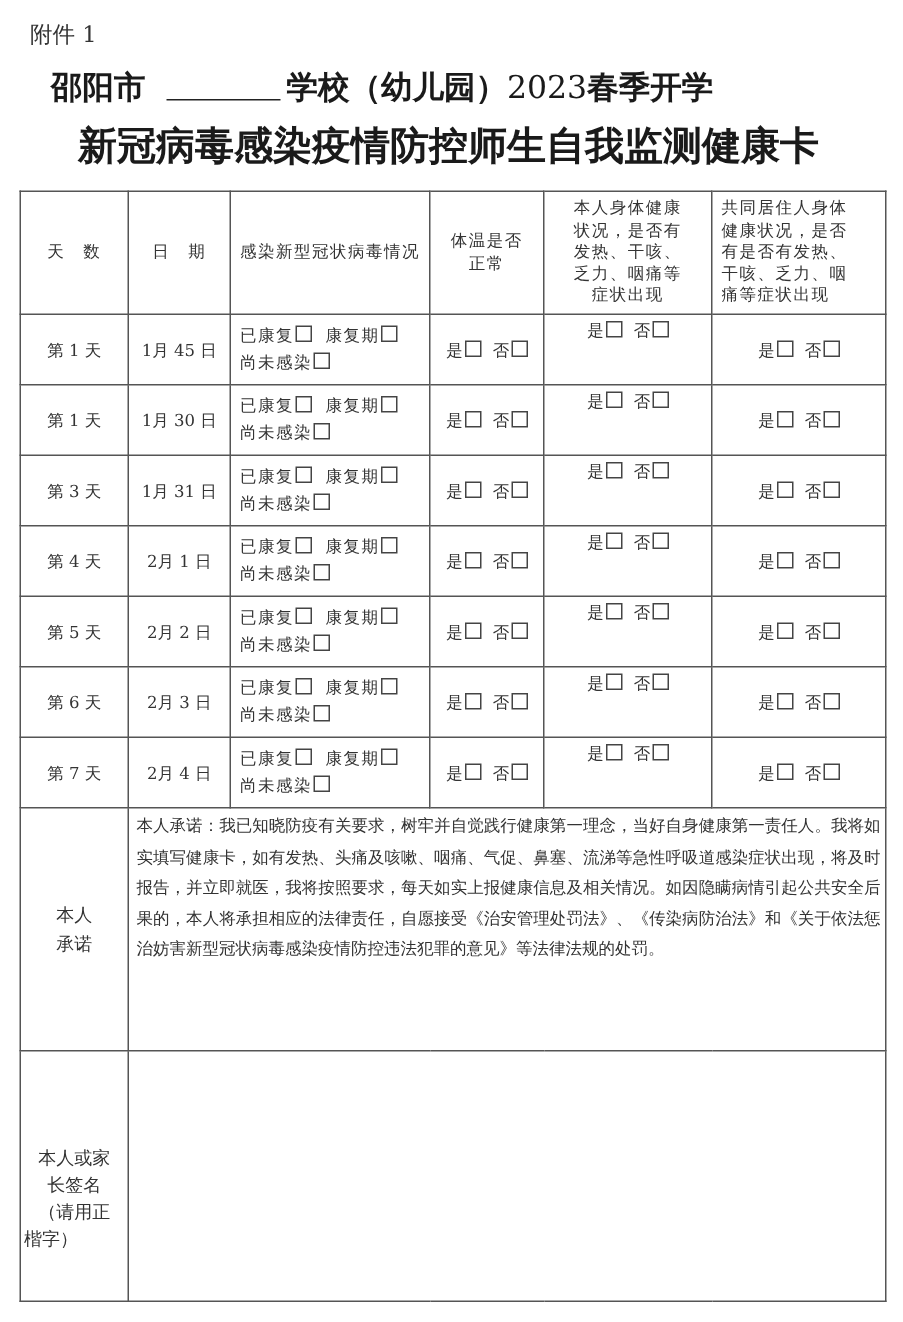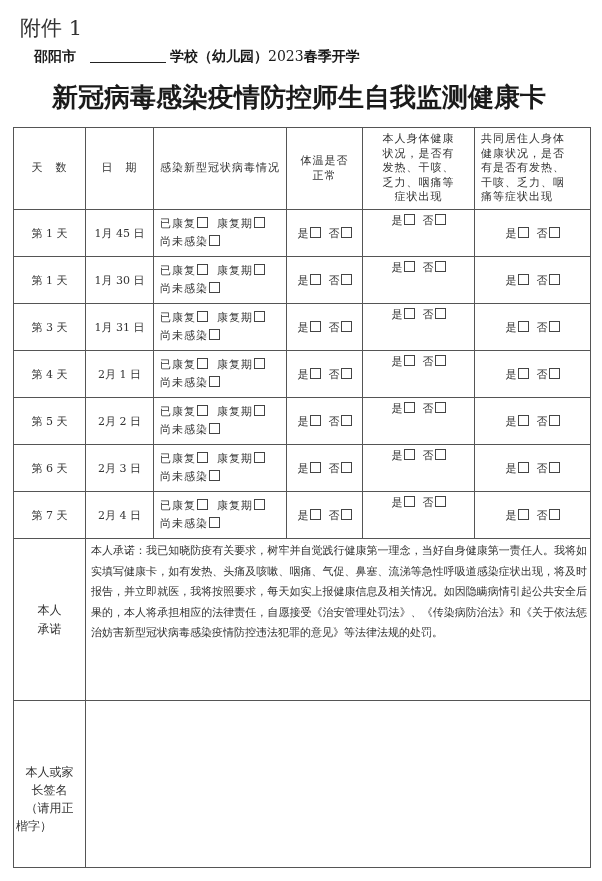--- a/index.html
+++ b/index.html
@@ -1,19 +1,19 @@
 <!DOCTYPE html>
 <html><head>
 <meta charset="utf-8">
 <style>
   html, body { margin: 0; padding: 0; background: #ffffff; }
   body { width: 602px; height: 881px; position: relative; overflow: hidden;
          font-family: "DejaVu Serif", "Liberation Serif", serif; color: #222; }
-  .annex { position: absolute; left: 20px; top: 14px; font-size: 21px; color: #333; }
-  .title1 { position: absolute; left: 34px; top: 44px; font-size: 14px; font-weight: bold; color: #1a1a1a; white-space: nowrap; letter-spacing: 0px; }
+  .annex { position: absolute; left: 20px; top: 14px; font-size: 15px; color: #333; }
+  .title1 { position: absolute; left: 34px; top: 44px; font-size: 21px; font-weight: bold; color: #1a1a1a; white-space: nowrap; letter-spacing: 0px; }
   .title1 .blank { display: inline-block; width: 76px; border-bottom: 1.5px solid #222; height: 18px; margin: 0 4px 0 14px; vertical-align: -2px; }
   .title1 .year { font-weight: normal; }
   .title2 { position: absolute; left: 52px; top: 80px; font-size: 26px; font-weight: bold; color: #1a1a1a; white-space: nowrap; }
 
   table.card { position: absolute; left: 13px; top: 127px; width: 577px; border-collapse: collapse; table-layout: fixed; }
   table.card td { border: 1.3px solid #555; padding: 0; font-size: 11px; color: #333; vertical-align: middle; }
   .info-row td { height: 55px; font-size: 15px; color: #222; vertical-align: top; }
   .info-row .wrap { position: relative; height: 55px; }
   .info-row .f { position: absolute; top: 12px; white-space: nowrap; }
   .hdr td { height: 81px; text-align: center; font-size: 11px; line-height: 14.5px; letter-spacing: 1px; }

